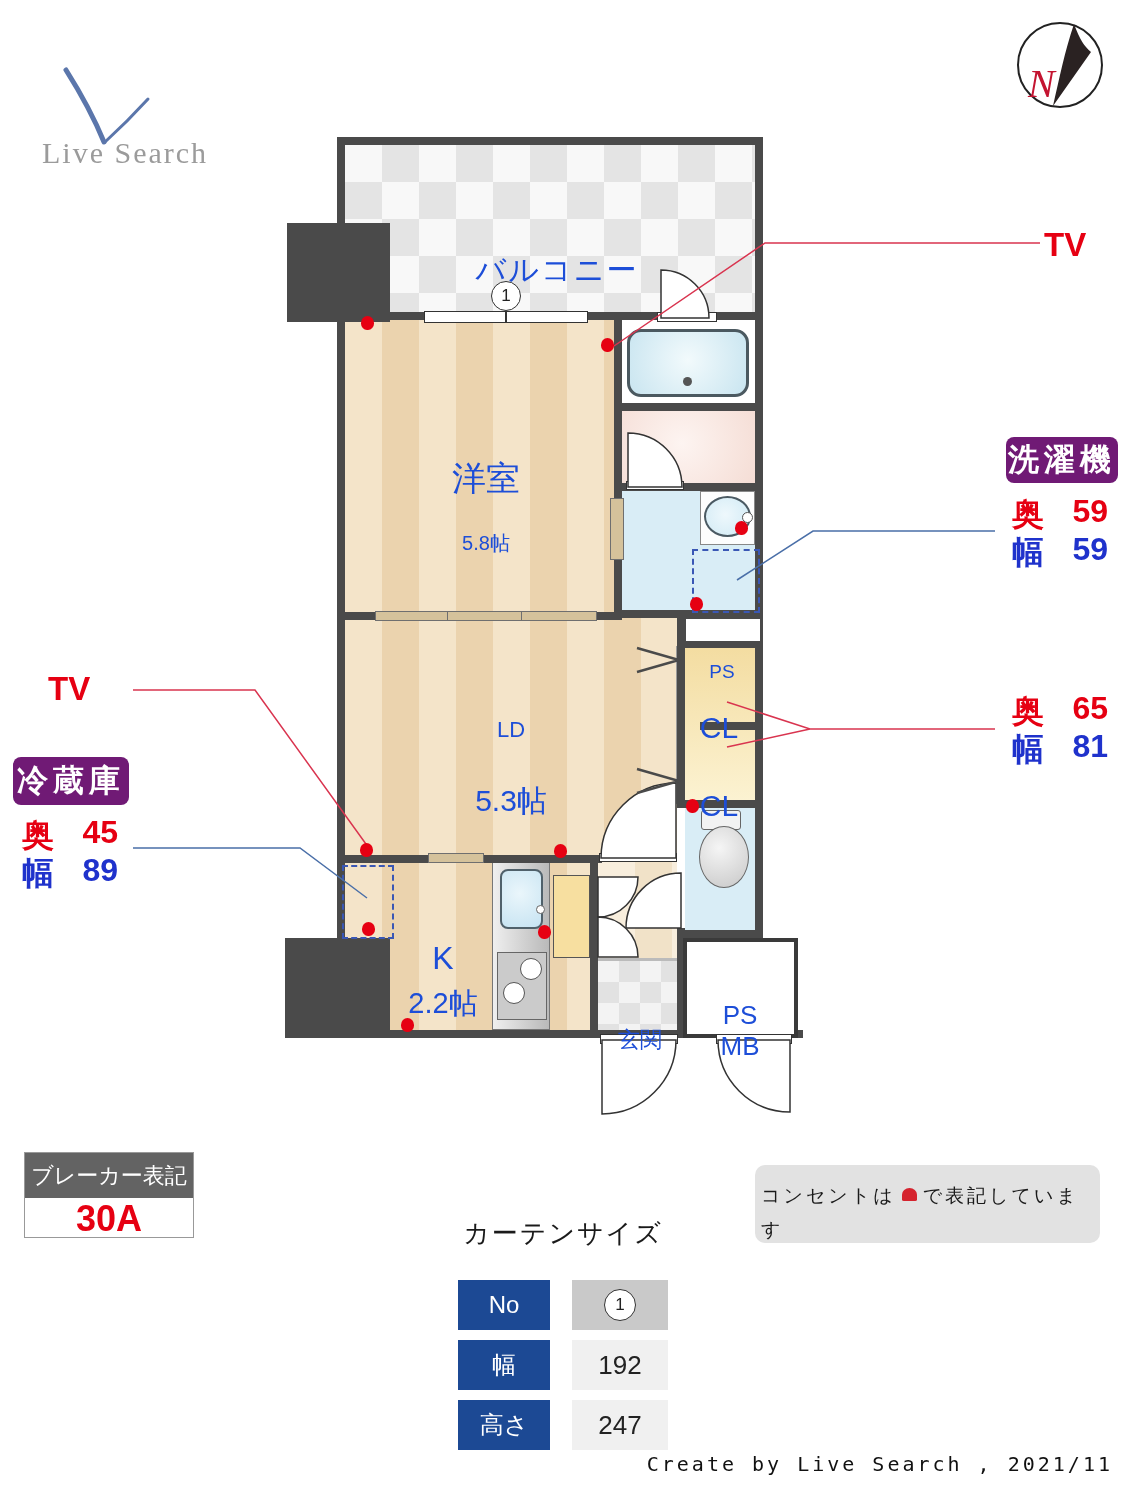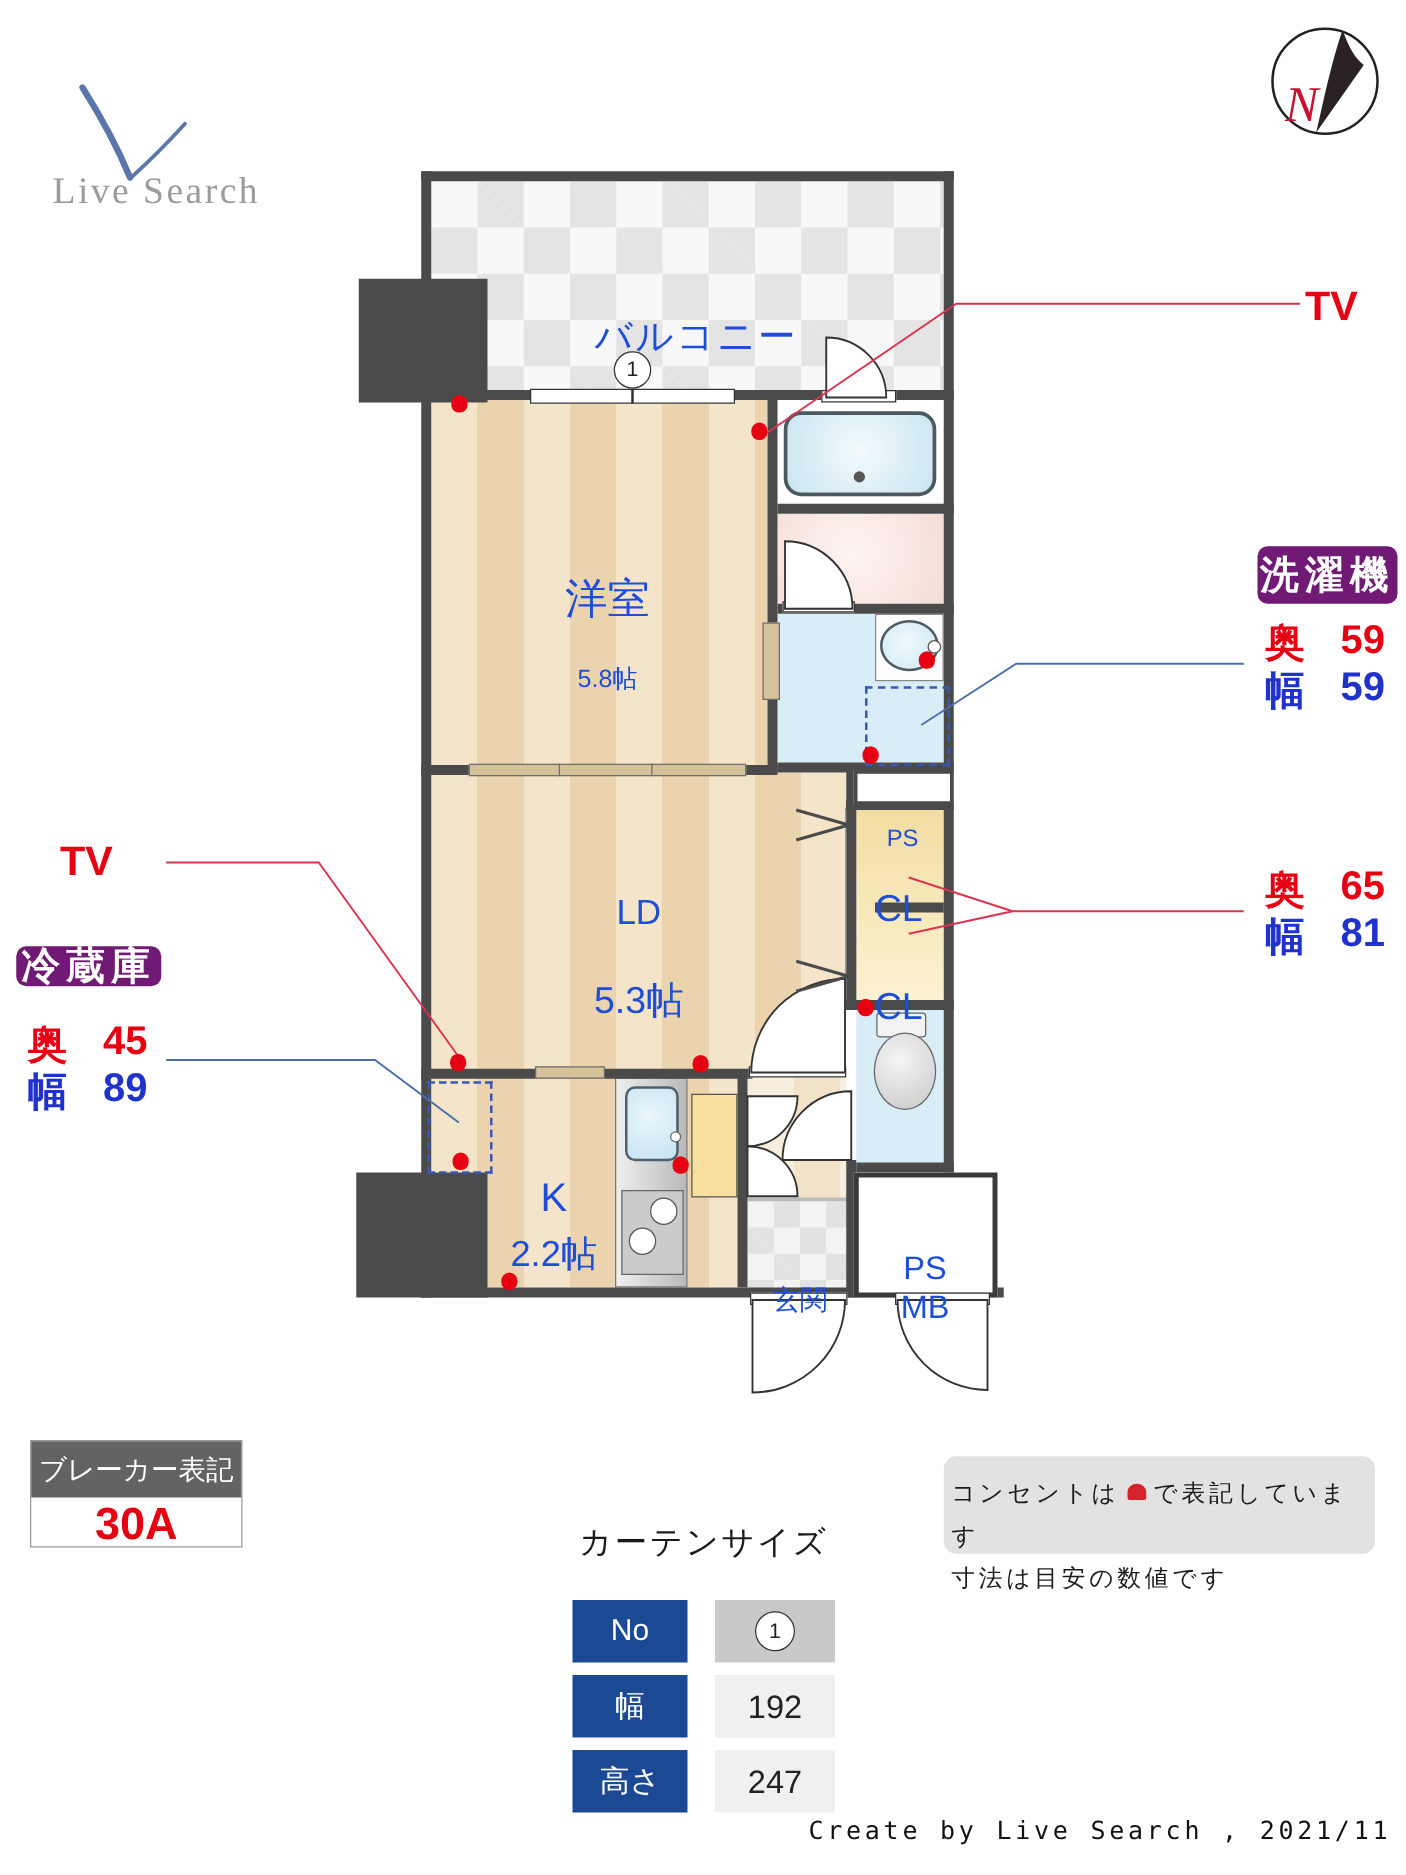--- a/index.html
+++ b/index.html
@@ -154,21 +154,21 @@
   <div class="dot" style="left:735px;top:521px;"></div>
   <div class="dot" style="left:686px;top:799px;"></div>
   <div class="dot" style="left:362px;top:922px;"></div>
 
   <div class="roomlabel" style="left:557px;top:228px;font-size:30px;letter-spacing:2px;">バルコニー</div>
   <div class="circleno" style="left:491px;top:281px;">
       <span>1</span>
     </div>
   <div class="roomlabel" style="left:486px;top:437px;font-size:34px;">洋室</div>
   <div class="roomlabel" style="left:486px;top:501px;font-size:20px;">5.8帖</div>
-  <div class="roomlabel" style="left:511px;top:688px;font-size:28px;">LD</div>
+  <div class="roomlabel" style="left:511px;top:688px;font-size:22px;">LD</div>
   <div class="roomlabel" style="left:511px;top:759px;font-size:30px;">5.3帖</div>
   <div class="roomlabel" style="left:443px;top:916px;font-size:32px;">K</div>
   <div class="roomlabel" style="left:443px;top:962px;font-size:29px;">2.2帖</div>
   <div class="roomlabel" style="left:640px;top:998px;font-size:22px;">玄関</div>
   <div class="roomlabel" style="left:722px;top:630px;font-size:19px;">PS</div>
   <div class="roomlabel" style="left:740px;top:973px;font-size:26px;">PS</div>
   <div class="roomlabel" style="left:740px;top:1004px;font-size:26px;">MB</div>
   <div class="roomlabel" style="left:719px;top:686px;font-size:30px;">CL</div>
   <div class="roomlabel" style="left:719px;top:764px;font-size:30px;">CL</div>
 
@@ -180,21 +180,21 @@
     </div>
   <div class="dimrow red" style="left:1012px;top:493px;">
     <span>奥</span>
       <span>59</span>
     </div>
   <div class="dimrow blue" style="left:1012px;top:531px;">
     <span>幅</span>
       <span>59</span>
     </div>
 
-  <div class="navybox" style="left:13px;top:757px;width:116px;height:32px;">
+  <div class="navybox" style="left:13px;top:757px;width:116px;height:48px;">
       <span>冷蔵庫</span>
     </div>
   <div class="dimrow red" style="left:22px;top:814px;">
     <span>奥</span>
       <span>45</span>
     </div>
   <div class="dimrow blue" style="left:22px;top:852px;">
     <span>幅</span>
       <span>89</span>
     </div>
@@ -220,18 +220,17 @@
         <span>1</span>
       </span>
     </div>
   <div class="cell-label" style="left:458px;top:1340px;">幅</div>
   <div class="cell-val" style="left:572px;top:1340px;background:#f0f0f0;">192</div>
   <div class="cell-label" style="left:458px;top:1400px;">高さ</div>
   <div class="cell-val" style="left:572px;top:1400px;background:#f0f0f0;">247</div>
 
   <div class="a" style="left:755px;top:1165px;width:345px;height:78px;background:#e2e2e2;border-radius:10px;padding:14px 6px;box-sizing:border-box;font-size:19px;letter-spacing:3px;color:#1a1a1a;line-height:34px;">
     <div><span>コンセントは</span><span class="dome"></span><span>で表記しています</span></div>
-    <div>寸法は目安の数値です</div>
   </div>
 
   <div class="a" style="right:12px;top:1452px;font-family:'DejaVu Sans Mono',monospace;font-size:20px;letter-spacing:3px;color:#111;">Create by Live Search , 2021/11</div>
 
 </div>
 
 </body></html>

